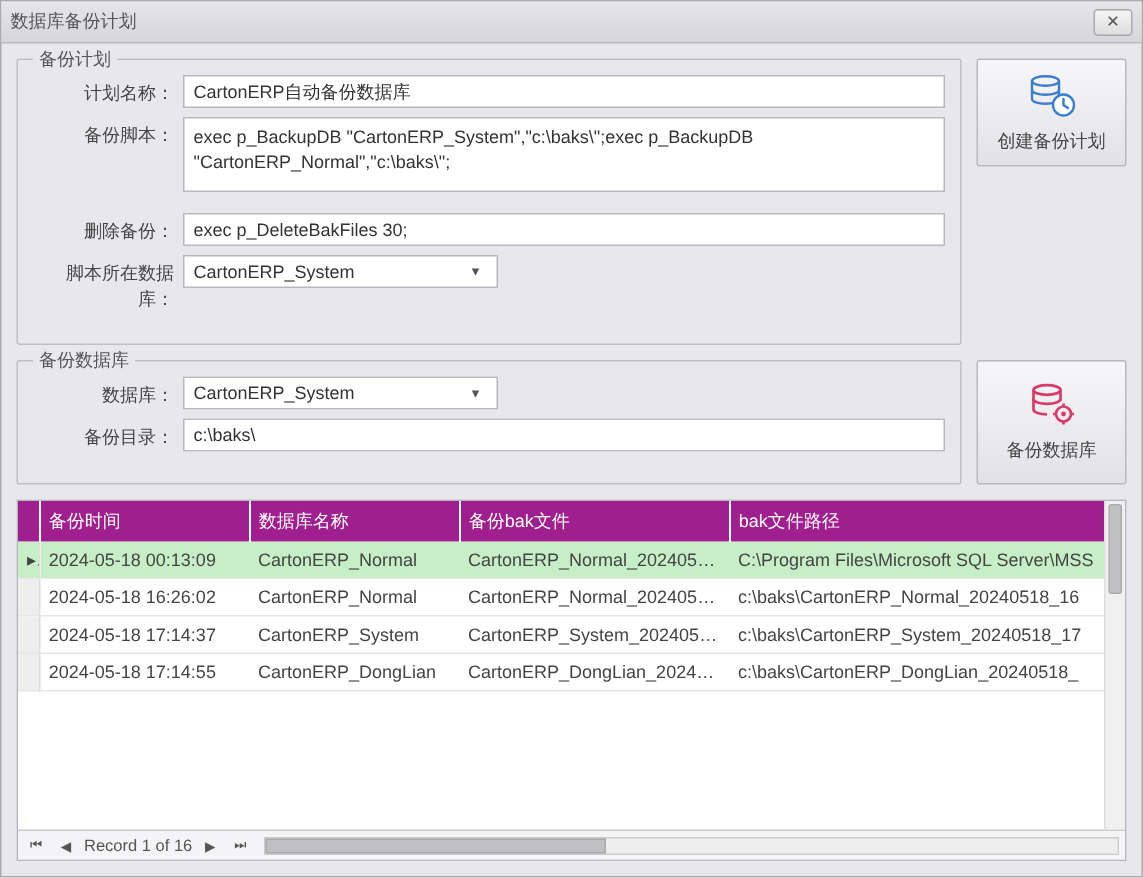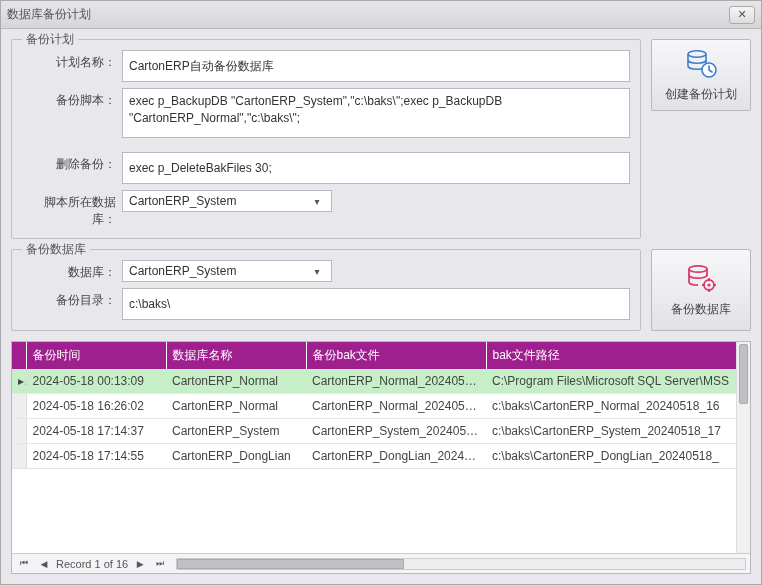--- a/index.html
+++ b/index.html
@@ -43,21 +43,21 @@
     padding: 10px;
     display: flex;
     flex-direction: column;
     gap: 10px;
     overflow: hidden;
   }
   .top-row { display: flex; gap: 10px; }
   .groupbox {
     border: 1px solid #bfbfc5;
     border-radius: 2px;
-    padding: 10px 10px 10px 10px;
+    padding: 10px 10px 21px 10px;
     position: relative;
     background: #e8e8ec;
   }
   .groupbox > .legend {
     position: absolute;
     top: -9px;
     left: 10px;
     background: #e8e8ec;
     padding: 0 4px;
     color: #555;
@@ -77,21 +77,21 @@
     color: #444;
   }
   .text-input, .textarea-input, .combo {
     flex: 1;
     border: 1px solid #b8b8c0;
     background: #fff;
     font-family: inherit;
     font-size: 12px;
     color: #333;
   }
-  .text-input { height: 32px; padding: 2px 6px; }
+  .text-input { height: 22px; padding: 2px 6px; }
   .textarea-input {
     height: 50px;
     padding: 4px 6px;
     resize: none;
     line-height: 1.4;
   }
   .combo {
     height: 22px;
     display: flex;
     align-items: center;

